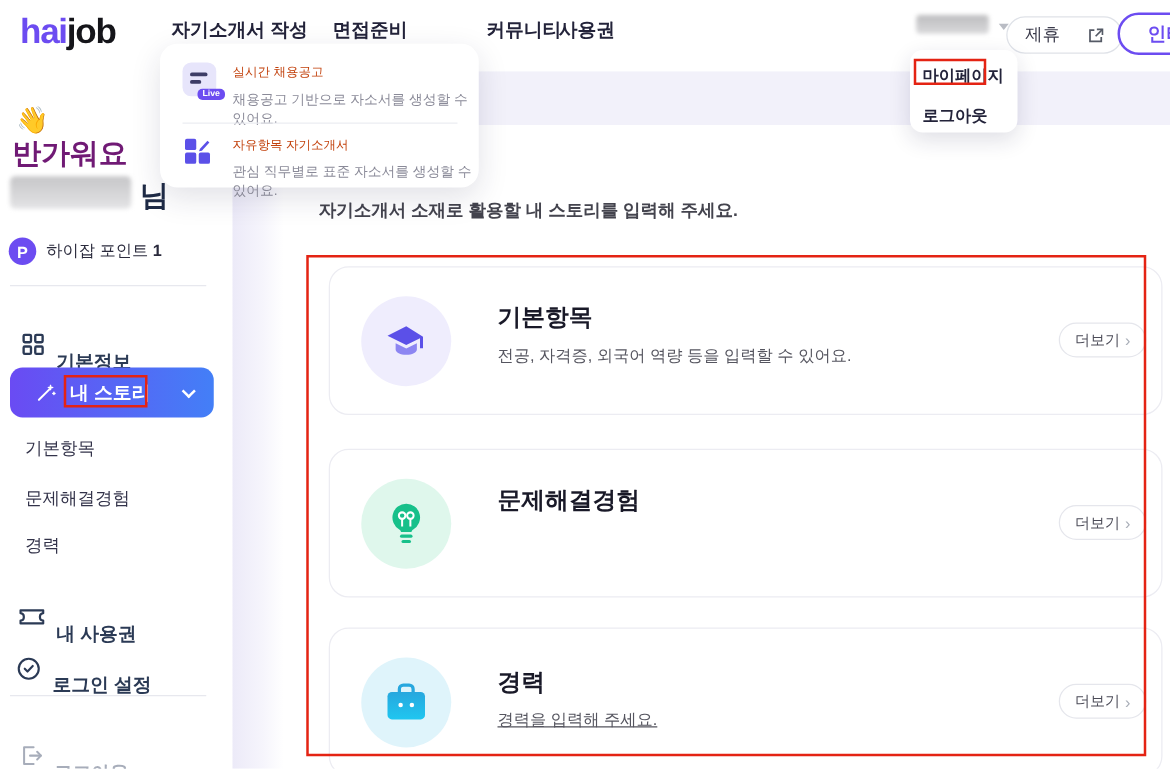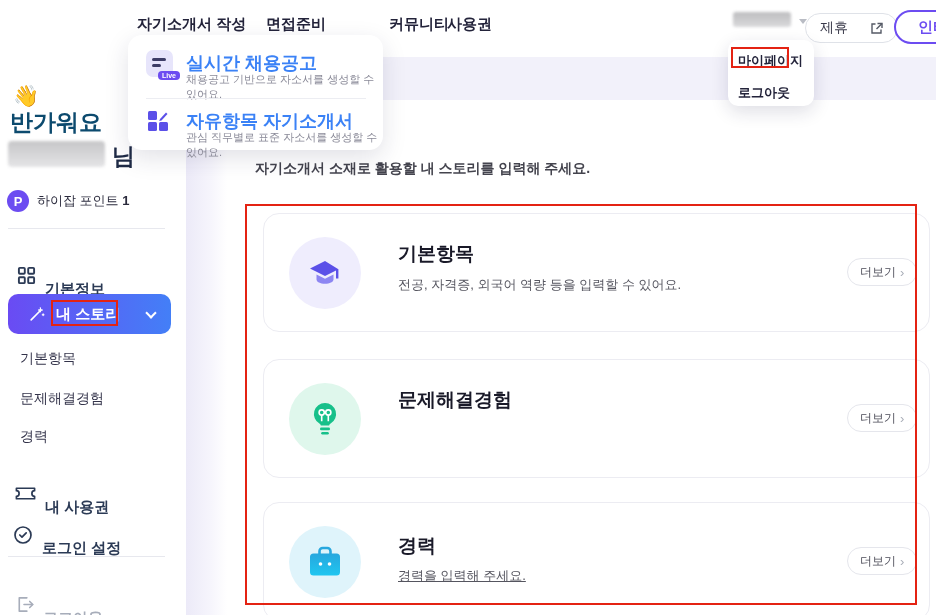--- a/index.html
+++ b/index.html
@@ -35,37 +35,37 @@
     background:linear-gradient(90deg,#ECEAF8 0%,#F6F5FC 60%,#ffffff 100%); z-index:1; }
 
   
   .nav-dropdown { left:128px; top:35px; width:255px; height:115px; background:#fff; border-radius:14px;
     box-shadow:0 8px 24px rgba(30,30,70,.13); z-index:40; }
   .nd-icon1 { left:18px; top:15px; width:27px; height:27px; background:#E7E5FB; border-radius:7px; }
   .nd-icon1 .bar1 { position:absolute; left:6px; top:8px; width:14px; height:3px; border-radius:2px; background:#3d3d66; }
   .nd-icon1 .bar2 { position:absolute; left:6px; top:14px; width:9px; height:3px; border-radius:2px; background:#3d3d66; }
   .live-badge { position:absolute; right:-7px; bottom:-3px; background:#6C4CF1; color:#fff;
     font-size:7px; font-weight:700; padding:1px 4px; border-radius:4px; }
-  .nd-title { left:58px; font-size:18px; font-weight:700; color:#3b82f6; }
+  .nd-title { left:58px; font-size:10px; font-weight:400; color:#c2410c; }
   .nd-desc  { left:58px; font-size:11px; color:#8a8a98; }
   .nd-t1 { top:16px; } .nd-d1 { top:37px; }
   .nd-divider { left:18px; top:63px; width:220px; height:1px; background:#ECEDF2; }
   .nd-icon2 { left:18px; top:73px; width:24px; height:24px; }
   .nd-t2 { top:74px; } .nd-d2 { top:95px; }
 
   
   .user-dropdown { left:728px; top:40px; width:86px; height:66px; background:#fff; border-radius:10px;
     box-shadow:0 6px 18px rgba(30,30,70,.14); z-index:40;padding-left:25px; }
   .ud-item { left:10px; font-size:13px; font-weight:600; color:#23233a; cursor:pointer; }
   .ud-1 { top:12px; } .ud-2 { top:44px; }
   .ud-redbox { left:3px; top:7px; width:58px; height:21px; border:2px solid #E42313; z-index:2; pointer-events:none; }
 
   
   .wave { left:13px; top:84px; font-size:21px; }
-  .greet { left:10px; top:107px; font-size:23px; font-weight:800; color:#0c4a6e; }
+  .greet { left:10px; top:107px; font-size:23px; font-weight:800; color:#701a75; }
   .name-blur { left:8px; top:141px; width:97px; height:26px; border-radius:4px;
     background:linear-gradient(180deg,#c6c6c8,#e4e4e6); filter:blur(1.8px); }
   .name-suffix { left:112px; top:141px; font-size:23px; font-weight:800; color:#1f2b46; }
   .points { left:7px; top:190px; display:flex; align-items:center; gap:8px; }
   .p-badge { width:22px; height:22px; border-radius:50%; background:#6C4CF1; color:#fff;
     font-size:13px; font-weight:800; display:flex; align-items:center; justify-content:center; }
   .points-text { font-size:13px; color:#2a2a3c; }
   .points-text b { font-weight:800; }
   .sb-divider { left:8px; width:157px; height:1px; background:#E7E8EE; }
   .div-1 { top:228px; } .div-2 { top:556px; }
@@ -110,20 +110,21 @@
 
   svg { display:block; }
 </style>
 </head>
 <body>
 
 <div class="abs banner"></div>
 <div class="abs side-strip"></div>
 
 <div class="abs header">
+  <div class="abs logo"><span class="hai">hai</span><span class="job">job</span></div>
   <div class="abs nav-item nav-1">자기소개서 작성</div>
   <div class="abs nav-item nav-2">면접준비</div>
   <div class="abs nav-item nav-3">커뮤니티</div>
   <div class="abs nav-item nav-4">사용권</div>
 
   <div class="abs user-blur"></div>
   <div class="abs user-caret"></div>
 
   <button class="abs pill-btn partner-btn">
     <span>제휴</span>

